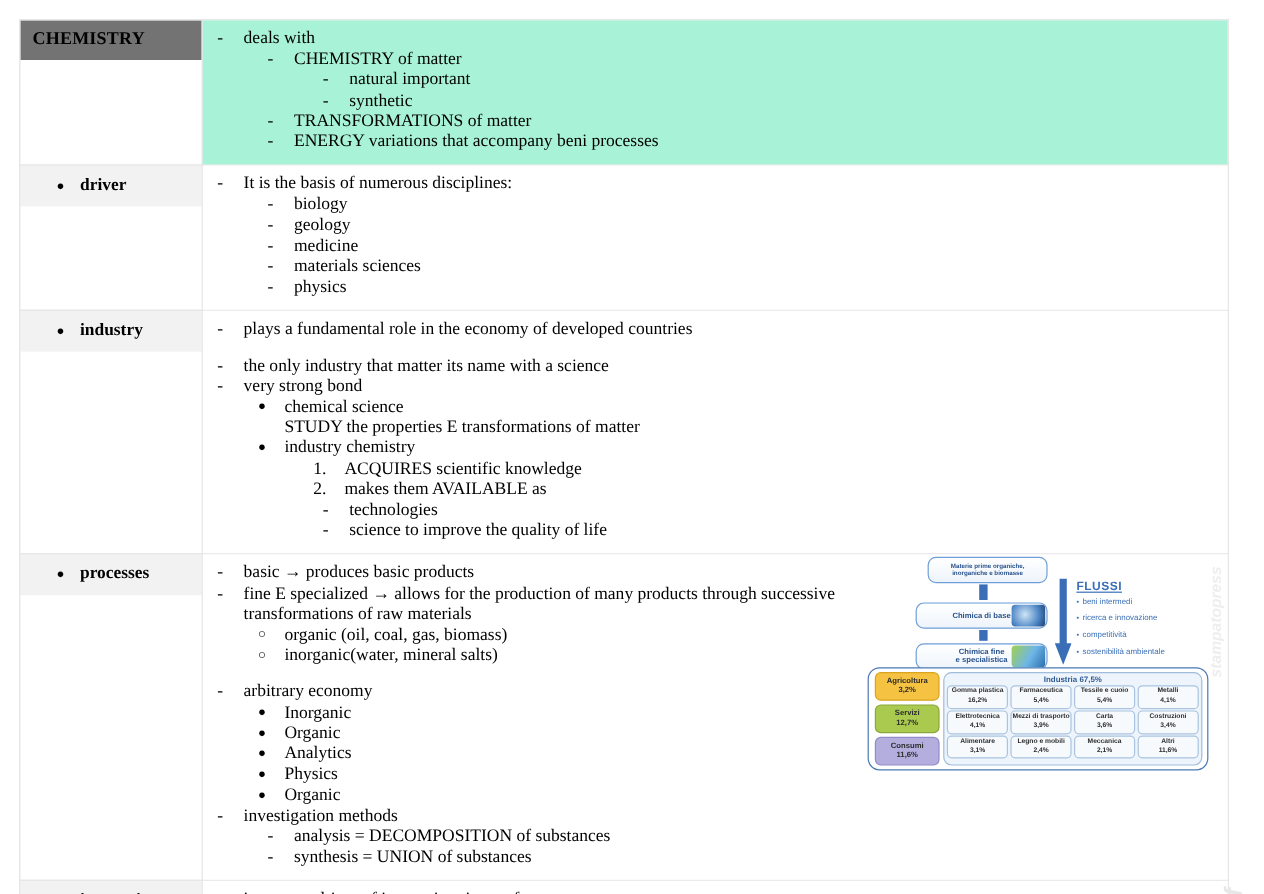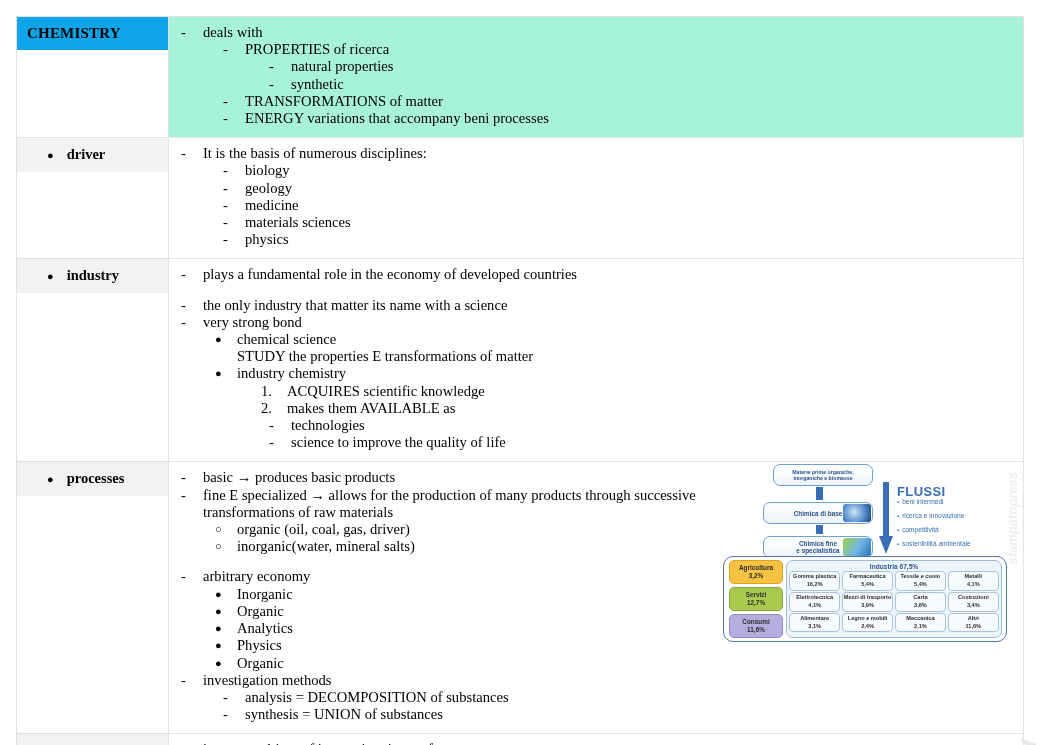--- a/index.html
+++ b/index.html
@@ -37,21 +37,21 @@
   }
   .col-left  { width: 152px; }
   .col-right { width: 855px; }
 
   .cell-left {
     background: #f2f2f2;
     padding: 8px 6px 8px 10px;
     height: 100%;
   }
   .cell-left.header {
-    background: #0ea5e9;
+    background: #737373;
     padding-left: 10px;
   }
   .cell-right {
     background: #ffffff;
     padding: 7px 8px 10px 8px;
     position: relative;
   }
   .cell-right.header {
     background: #a8f2d8;
   }
@@ -138,22 +138,23 @@
   }
   .dg-thumb {
     position: absolute;
     border-radius: 3px;
     overflow: hidden;
   }
   .flussi-title {
     position: absolute;
     color: #3a6fb8;
     font-weight: bold;
-    font-size: 13px;
+    font-size: 10px;
     letter-spacing: 0.4px;
+    text-decoration: underline;
   }
   .flussi-item {
     position: absolute;
     color: #3a6fb8;
     font-size: 6.6px;
     white-space: nowrap;
   }
   .flussi-item::before {
     content: "\25AA";
     margin-right: 3px;
@@ -283,25 +284,25 @@
         </td>
         <td>
           <div class="cell-right header">
             <ul class="lv" id="hdr-list">
                 <li class="li d1">
                   <span class="mk">-</span>
                   <span class="tx">deals with</span>
                 </li>
                 <li class="li d2">
                   <span class="mk">-</span>
-                  <span class="tx">PROPERTIES of ricerca</span>
+                  <span class="tx">CHEMISTRY of matter</span>
                 </li>
                 <li class="li d3">
                   <span class="mk">-</span>
-                  <span class="tx">natural properties</span>
+                  <span class="tx">natural important</span>
                 </li>
                 <li class="li d3">
                   <span class="mk">-</span>
                   <span class="tx">synthetic</span>
                 </li>
                 <li class="li d2">
                   <span class="mk">-</span>
                   <span class="tx">TRANSFORMATIONS of matter</span>
                 </li>
                 <li class="li d2">
@@ -422,21 +423,21 @@
                 <li class="li d1">
                   <span class="mk">-</span>
                   <span class="tx">basic → produces basic products</span>
                 </li>
                 <li class="li d1">
                   <span class="mk">-</span>
                   <span class="tx">fine E specialized → allows for the production of many products through successive transformations of raw materials</span>
                 </li>
                 <li class="li b2 b2o">
                   <span class="mk">○</span>
-                  <span class="tx">organic (oil, coal, gas, driver)</span>
+                  <span class="tx">organic (oil, coal, gas, biomass)</span>
                 </li>
                 <li class="li b2 b2o">
                   <span class="mk">○</span>
                   <span class="tx">inorganic(water, mineral salts)</span>
                 </li>
                 <li class="gap"></li>
                 <li class="li d1">
                   <span class="mk">-</span>
                   <span class="tx">arbitrary economy</span>
                 </li>

